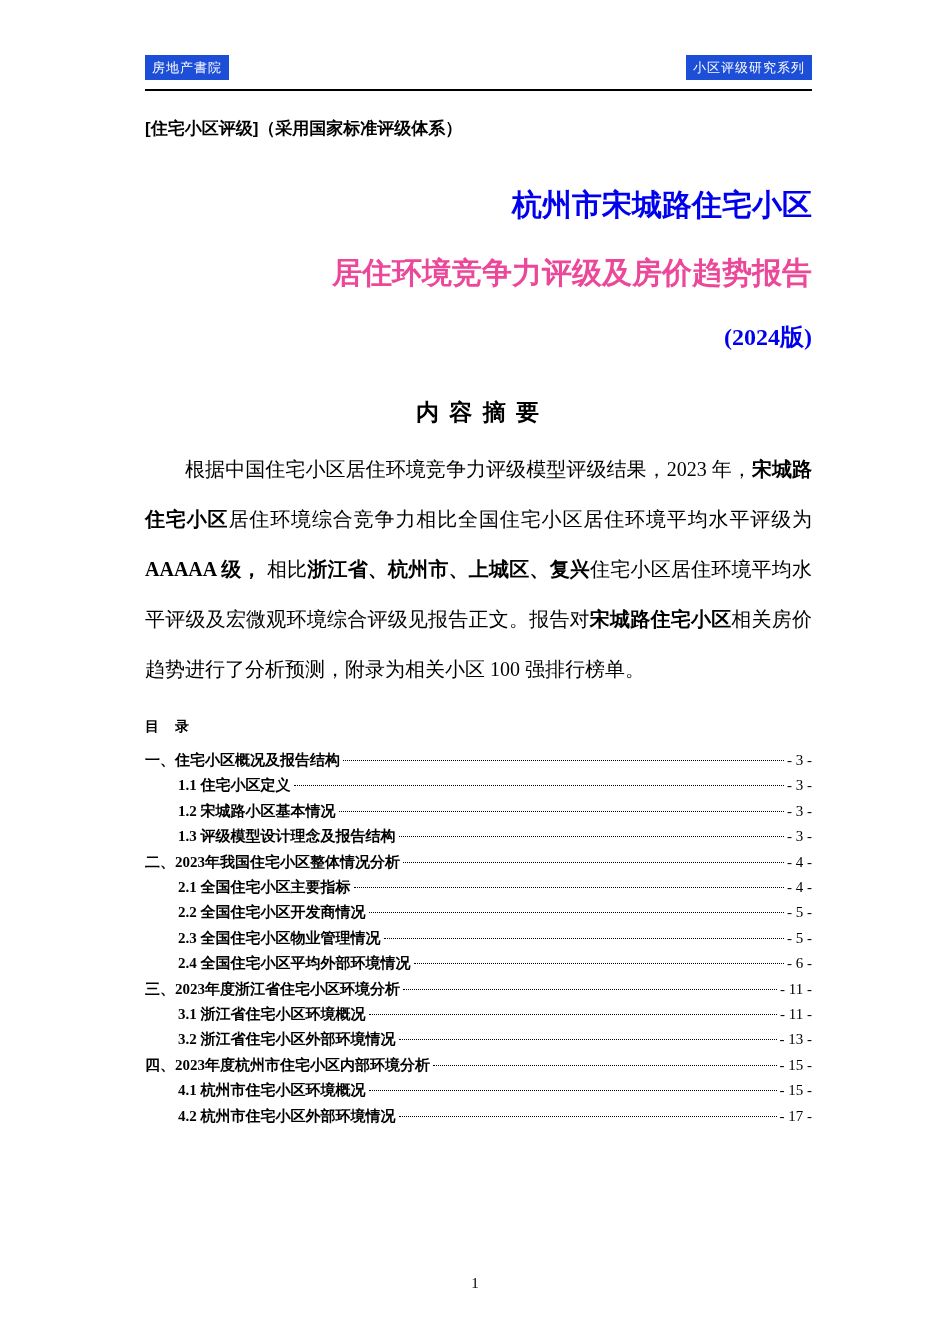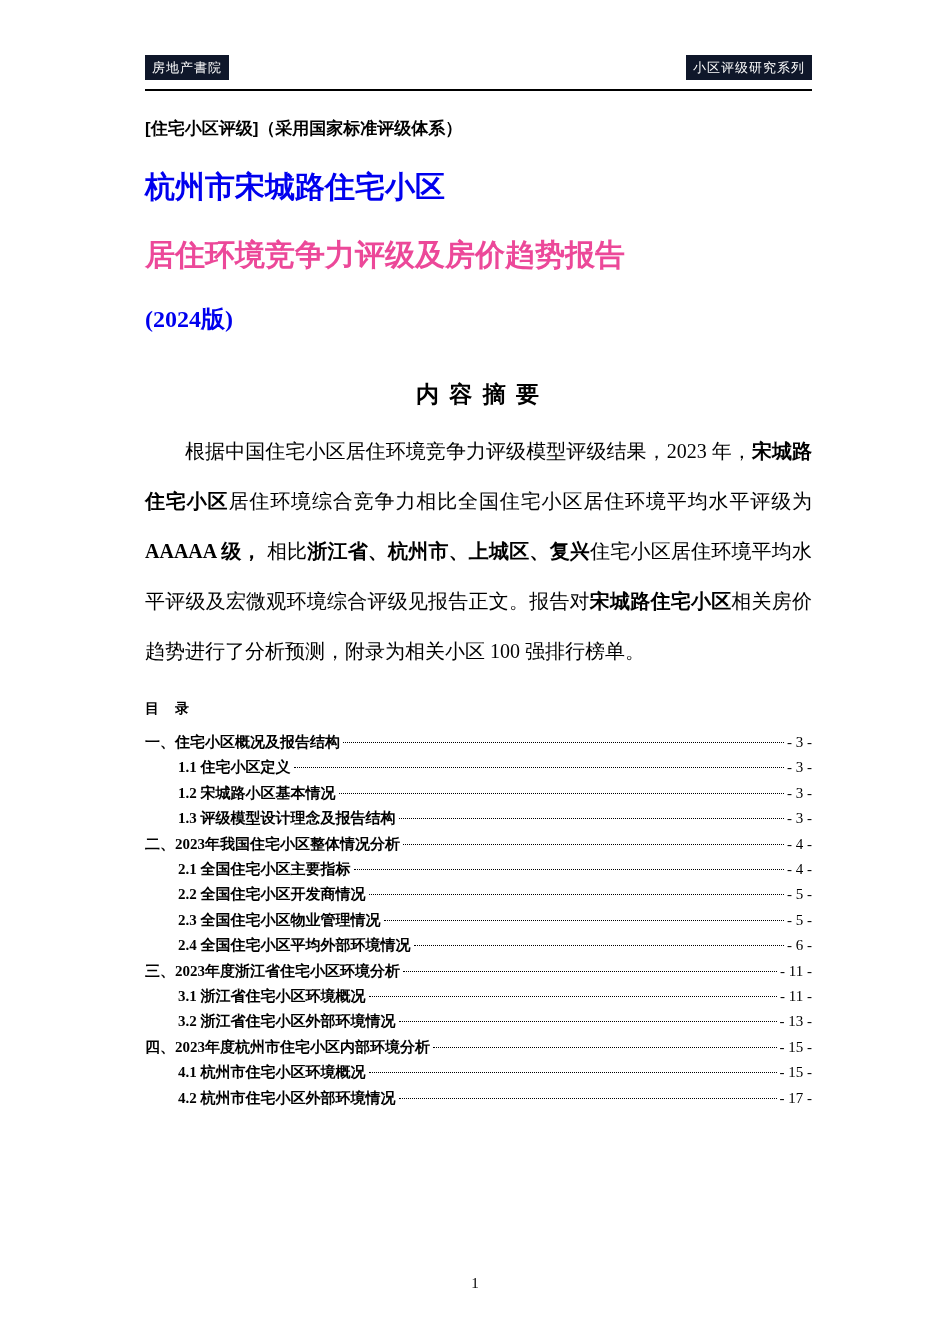--- a/index.html
+++ b/index.html
@@ -14,35 +14,35 @@
   .page {
     width: 950px; height: 1344px;
     padding: 55px 138px 0 145px;
     position: relative;
     overflow: hidden;
   }
   .doc-header {
     display: flex; justify-content: space-between; align-items: center;
   }
   .header-chip {
-    background: #0f172a; color: #fff;
+    background: #1d4ed8; color: #fff;
     font-family: "Liberation Sans", "DejaVu Sans", sans-serif;
     font-size: 13px; line-height: 1;
     padding: 6px 7px;
     letter-spacing: 1px;
   }
   .header-rule { border-bottom: 2px solid #000; margin-top: 9px; }
 
   .subheader {
     margin-top: 26px;
     font-family: "Liberation Sans", "DejaVu Sans", sans-serif;
     font-weight: bold; font-size: 17px;
   }
 
-  .title-block { text-align: left; margin-top: 30px; }
+  .title-block { text-align: right; margin-top: 48px; }
   .title-line {
     color: #0000EE;
     font-family: "Liberation Sans", "DejaVu Sans", sans-serif;
     font-weight: bold; font-size: 30px; line-height: 1.1;
   }
   .title-line-2 { margin-top: 35px; }
   .title-edition {
     color: #0000EE;
     font-family: "Liberation Serif", "DejaVu Serif", serif;
     font-weight: bold; font-size: 24px;

